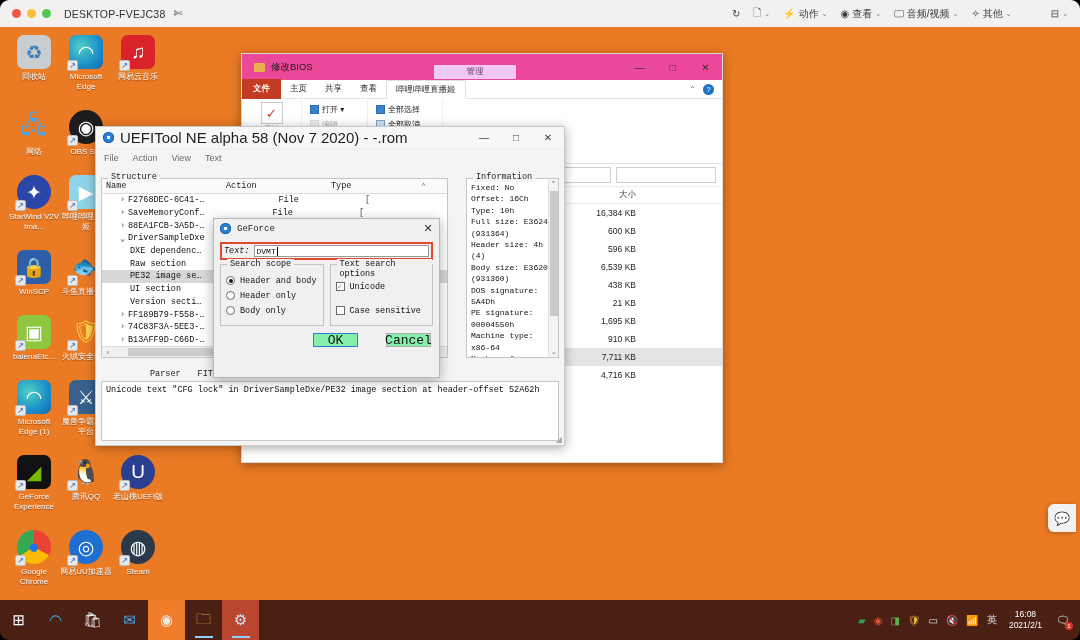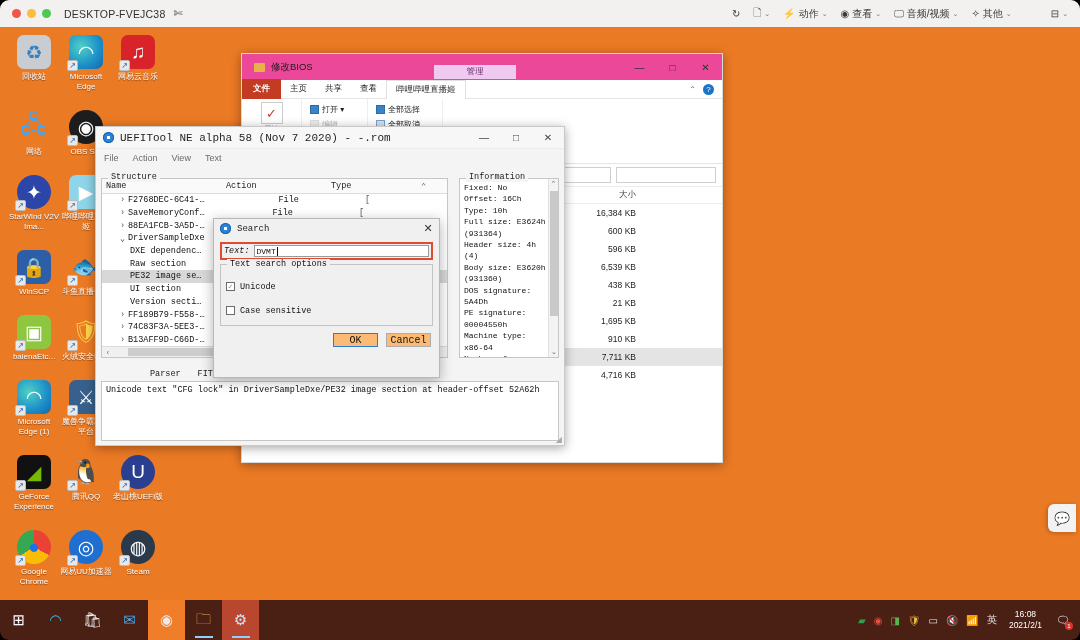--- a/index.html
+++ b/index.html
@@ -107,25 +107,25 @@
   .ex-row.sel { background: #e4e4e4; }
   .ex-status { position: absolute; left: 0; bottom: 0; width: 100%; height: 19px; border-top: 1px solid #e4e4e4; display: flex; align-items: center; padding: 0 8px; font-size: 8.5px; color: #333; gap: 12px; background:#fff; }
   .ex-viewbtns { margin-left: auto; display: flex; gap: 4px; }
   .vbtn { width: 14px; height: 13px; border: 1px solid #bbb; display:flex; align-items:center; justify-content:center; font-size: 8px; color:#4a6f9a; }
   .vbtn.on { background: #d7e6f5; border-color: #7aa6d0; }
 
   
   #uefitool { left: 95px; top: 99px; width: 470px; height: 320px; border: 1px solid #c9c9c9; background: #f4f4f4; }
   .ue-title { height: 22px; display: flex; align-items: center; padding-left: 7px; background: #f7f7f7; border-bottom: 1px solid #ececec; }
   .gear { width: 11px; height: 11px; border-radius: 50%; background: radial-gradient(circle at 50% 50%, #fff 0 23%, #2c82d6 24% 100%); box-shadow: 0 0 0 1px #1f63a8 inset; margin-right: 6px; }
-  .ue-title-txt { font-size: 11px; color: #1f1f1f; font-family: Liberation Mono, monospace; }
+  .ue-title-txt { font-size: 15px; color: #1f1f1f; font-family: Liberation Sans, sans-serif; }
   .ue-wbtns { margin-left: auto; display: flex; }
   .ue-wbtn { width: 32px; height: 21px; display:flex; align-items:center; justify-content:center; font-size: 10px; color: #444; }
   .ue-menu { height: 17px; display: flex; align-items: center; gap: 14px; padding-left: 8px; font-size: 9px; color: #6a6a6a; background:#f4f4f4; }
-  .ue-body { display: flex; padding: 4px 5px 0; gap: 11px; height: 200px; }
+  .ue-body { display: flex; padding: 4px 5px 0; gap: 18px; height: 200px; }
   .grp { border: 1px solid #c6c6c6; background: #fff; position: relative; }
   .grp-lbl { position: absolute; top: -7px; left: 6px; background: #f4f4f4; padding: 0 3px; font-size: 8.5px; color: #222; font-family: "Liberation Mono", monospace; }
   #structure { flex: 1; margin-top: 8px; height: 180px; }
   #information { width: 112px; margin-top: 8px; height: 180px; }
   .tree-head { height: 15px; display: flex; align-items: center; border-bottom: 1px solid #dcdcdc; font-size: 8.5px; color: #222; font-family: "Liberation Mono", monospace; background: #fafafa; }
   .th { padding-left: 4px; }
   .th.n { width: 120px; }
   .th.a { width: 105px; }
   .th.t { width: 90px; }
   .th.s { width: 30px; }
@@ -160,21 +160,21 @@
   .sd-input { flex: 1; height: 12px; background: #fff; border: 1px solid #9a9a9a; font-family: "Liberation Mono", monospace; font-size: 8px; color: #111; padding: 0 2px; display: flex; align-items: center; position: relative; }
   .caret { display:inline-block; width: 1px; height: 9px; background:#111; margin-left: 1px; }
   .sd-cols { display: flex; gap: 6px; margin: 4px 6px 0; }
   .sd-grp { flex: 1; border: 1px solid #c3c3c3; position: relative; height: 62px; padding: 8px 5px 0; }
   .sd-grp-lbl { position: absolute; top: -6px; left: 6px; background: #f0f0f0; padding: 0 3px; font-size: 8.5px; font-family: "Liberation Mono", monospace; color: #111; }
   .radio-row, .check-row { display: flex; align-items: center; gap: 5px; height: 15px; font-size: 8.5px; font-family: "Liberation Mono", monospace; color: #111; }
   .radio { width: 9px; height: 9px; border-radius: 50%; border: 1px solid #6a6a6a; background: #fff; display:flex; align-items:center; justify-content:center; }
   .radio.on::after { content:''; width: 4px; height: 4px; border-radius: 50%; background: #1b1b1b; }
   .checkbox { width: 9px; height: 9px; border: 1px solid #6a6a6a; background: #fff; display:flex; align-items:center; justify-content:center; font-size: 8px; color: #8c8c8c; line-height: 1; }
   .sd-btns { display: flex; justify-content: flex-end; gap: 8px; margin: 7px 8px 0; }
-  .sd-btn { width: 45px; height: 14px; font-size: 10px; font-family: "Liberation Mono", monospace; background: #fdba74; border: 1px solid #adadad; display:flex; align-items:center; justify-content:center; color:#111; }
+  .sd-btn { width: 45px; height: 14px; font-size: 13px; font-family: "Liberation Mono", monospace; background: #86efac; border: 1px solid #adadad; display:flex; align-items:center; justify-content:center; color:#111;margin-left:20px; }
   .sd-btn.def { border: 1px solid #2a7fd4; }
 
   
   .taskbar {
     position: absolute; left: 0; bottom: 0; width: 1080px; height: 40px;
     background: #4a1f14; display: flex; align-items: center;
     border-bottom-left-radius: 9px; border-bottom-right-radius: 9px;
   }
   .tb-items { display: flex; align-items: center; }
   .tb-btn { width: 37px; height: 40px; display:flex; align-items:center; justify-content:center; font-size: 15px; color:#fff; position: relative; }
@@ -569,31 +569,46 @@
       </div>
       <div class="ue-log">
         <span>Unicode text "CFG lock" in DriverSampleDxe/PE32 image section at header-offset 52A62h</span>
       </div>
       <span class="ue-grip">◢</span>
     </div>
 
     <div class="win" id="searchdlg">
       <div class="sd-title">
         <span class="gear"></span>
-        <span class="sd-title-txt">Search</span>
+        <span class="sd-title-txt">GeForce</span>
         <span class="sd-close">✕</span>
       </div>
       <div class="sd-textrow">
         <span class="sd-textlbl">Text:</span>
         <span class="sd-input">
           <span>DVMT</span>
             <span class="caret"></span>
         </span>
       </div>
       <div class="sd-cols">
+        <div class="sd-grp">
+          <span class="sd-grp-lbl">Search scope</span>
+          <div class="radio-row">
+            <span class="radio on"></span>
+            <span>Header and body</span>
+          </div>
+          <div class="radio-row">
+            <span class="radio"></span>
+            <span>Header only</span>
+          </div>
+          <div class="radio-row">
+            <span class="radio"></span>
+            <span>Body only</span>
+          </div>
+        </div>
         <div class="sd-grp">
           <span class="sd-grp-lbl">Text search options</span>
           <div class="check-row" style="margin-top:6px;">
             <span class="checkbox">✓</span>
             <span>Unicode</span>
           </div>
           <div class="check-row" style="margin-top:9px;">
             <span class="checkbox"></span>
             <span>Case sensitive</span>
           </div>

